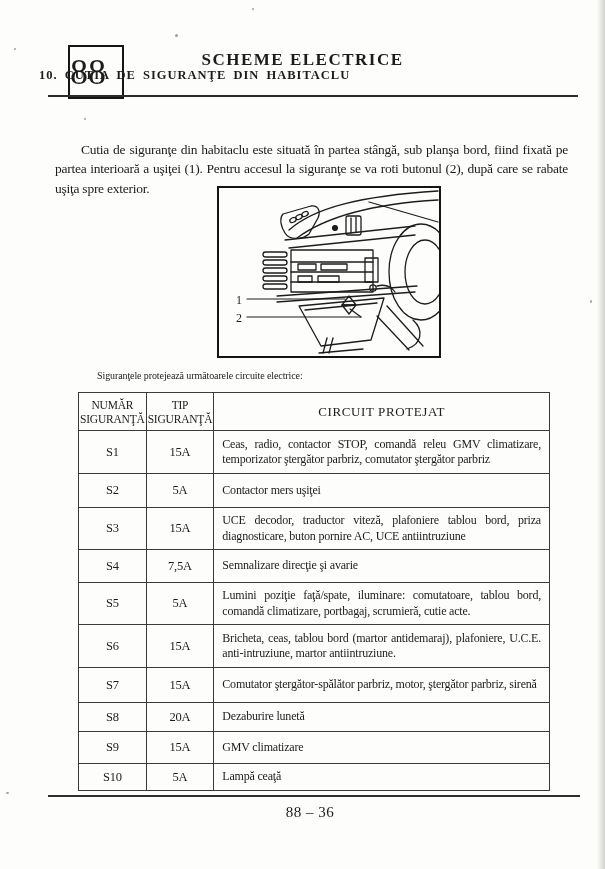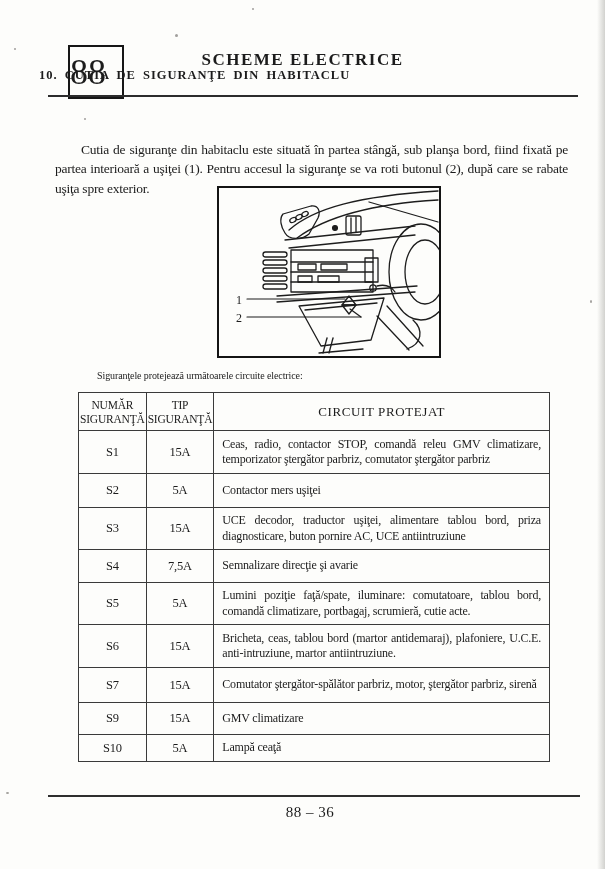--- a/index.html
+++ b/index.html
@@ -208,21 +208,21 @@
         <td class="circuit">Ceas, radio, contactor STOP, comandă releu GMV climatizare, temporizator ştergător parbriz, comutator ştergător parbriz</td>
       </tr>
       <tr class="r1">
         <td class="fuse-id">S2</td>
         <td class="fuse-amp">5A</td>
         <td class="circuit">Contactor mers uşiţei</td>
       </tr>
       <tr class="r2">
         <td class="fuse-id">S3</td>
         <td class="fuse-amp">15A</td>
-        <td class="circuit">UCE decodor, traductor uşiţei, alimentare tablou bord, priza diagnosticare, buton pornire AC, UCE antiintruziune</td>
+        <td class="circuit">UCE decodor, traductor viteză, plafoniere tablou bord, priza diagnosticare, buton pornire AC, UCE antiintruziune</td>
       </tr>
       <tr class="r3">
         <td class="fuse-id">S4</td>
         <td class="fuse-amp">7,5A</td>
         <td class="circuit">Semnalizare direcţie şi avarie</td>
       </tr>
       <tr class="r4">
         <td class="fuse-id">S5</td>
         <td class="fuse-amp">5A</td>
         <td class="circuit">Lumini poziţie faţă/spate, iluminare: comutatoare, tablou bord, comandă climatizare, portbagaj, scrumieră, cutie acte.</td>
@@ -230,20 +230,25 @@
       <tr class="r5">
         <td class="fuse-id">S6</td>
         <td class="fuse-amp">15A</td>
         <td class="circuit">Bricheta, ceas, tablou bord (martor antidemaraj), plafoniere, U.C.E. anti-intruziune, martor antiintruziune.</td>
       </tr>
       <tr class="r6">
         <td class="fuse-id">S7</td>
         <td class="fuse-amp">15A</td>
         <td class="circuit">Comutator ştergător-spălător parbriz, motor, ştergător parbriz, sirenă</td>
       </tr>
+      <tr class="r7">
+        <td class="fuse-id">S8</td>
+        <td class="fuse-amp">20A</td>
+        <td class="circuit">Dezaburire lunetă</td>
+      </tr>
       <tr class="r8">
         <td class="fuse-id">S9</td>
         <td class="fuse-amp">15A</td>
         <td class="circuit">GMV climatizare</td>
       </tr>
       <tr class="r9">
         <td class="fuse-id">S10</td>
         <td class="fuse-amp">5A</td>
         <td class="circuit">Lampă ceaţă</td>
       </tr>

